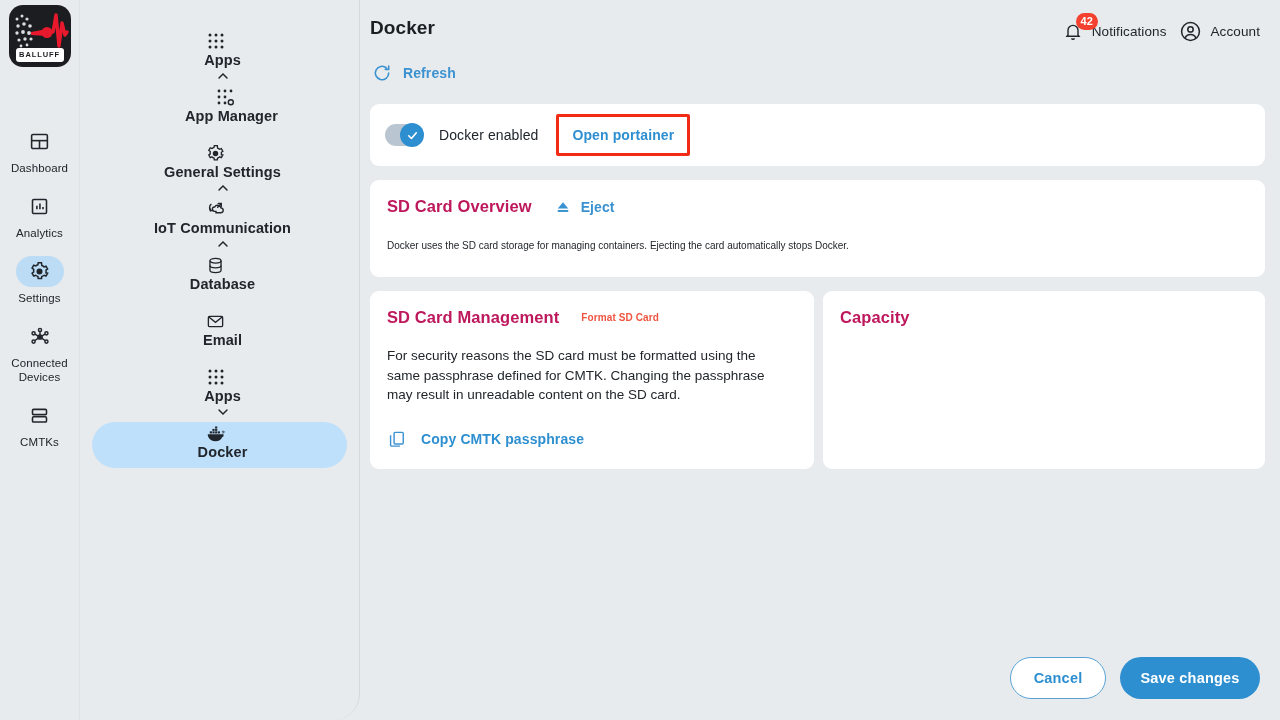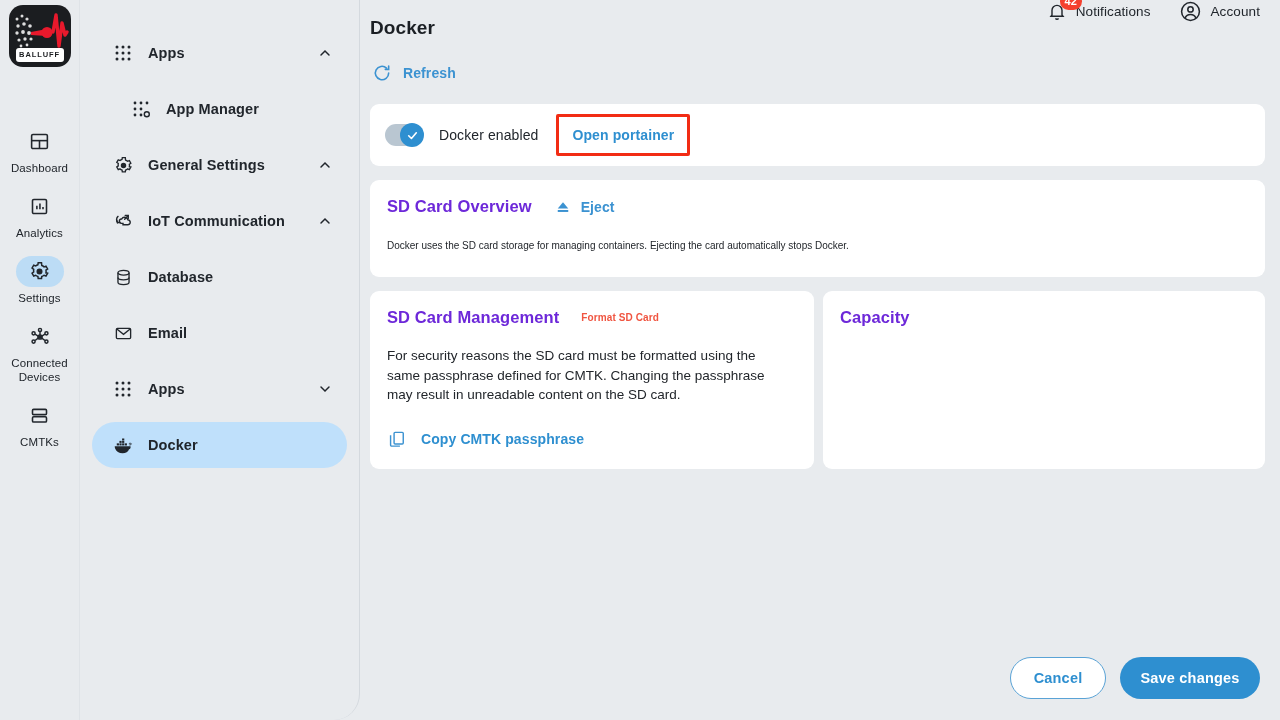--- a/index.html
+++ b/index.html
@@ -61,21 +61,21 @@
     border-right: 1px solid #d4d9de;
     border-bottom-right-radius: 26px;
     padding-top: 30px;
   }
   .nav-row {
     position: relative;
     height: 46px; margin: 0 12px 10px;
     border-radius: 23px;
     display: flex; align-items: center;
     padding: 0 14px 0 20px;
-    cursor: pointer; user-select: none;
+    cursor: pointer; user-select: none; flex-direction: column;
   }
   .nav-row.child { padding-left: 38px; }
   .nav-row.active { background: #bfe0fb; }
   .nav-ico {
     width: 22px; height: 22px; margin-right: 14px;
     display: flex; align-items: center; justify-content: center;
     flex: 0 0 22px; color: #21262c;
   }
   .nav-txt {
     font-size: 14.5px; color: #21262c; font-weight: 600;
@@ -90,22 +90,22 @@
   .topbar {
     position: relative; height: 56px;
     display: flex; align-items: center;
     padding-left: 10px;
   }
   .page-title {
     font-size: 19px; font-weight: bold; color: #1b1f24;
     letter-spacing: 0.1px;
   }
   .top-right {
-    position: absolute; right: 20px; top: 0;
-    display: flex; align-items: center; gap: 28px;
+    position: absolute; right: 20px; top: 20px;
+    display: flex; align-items: center; gap: 12px;
   }
   .top-btn {
     display: flex; align-items: center; gap: 9px;
     cursor: pointer; user-select: none; position: relative;
   }
   .top-btn-label { font-size: 13.5px; color: #21262c; letter-spacing: 0.1px; }
   .badge {
     position: absolute; left: 13px; top: -9px;
     min-width: 22px; height: 17px; padding: 0 4px;
     background: #f4402e; color: #fff;
@@ -143,21 +143,21 @@
   .portainer-wrap {
     margin-left: 18px; border: 3px solid #f22c14;
     padding: 9px 13px; border-radius: 2px; cursor: pointer;
   }
   .portainer-txt { color: #2e8fd0; font-size: 14px; font-weight: bold; letter-spacing: 0.1px; }
 
   
   .card-overview { padding: 17px 20px 22px 17px; }
   .row-head { display: flex; align-items: center; }
   .card-h {
-    font-size: 16.5px; font-weight: bold; color: #6d28d9; letter-spacing: 0.1px;
+    font-size: 16.5px; font-weight: bold; color: #be185d; letter-spacing: 0.1px;
   }
   .inline-action {
     display: flex; align-items: center; gap: 9px;
     margin-left: 22px; cursor: pointer; user-select: none;
   }
   .inline-action-txt { color: #3b92d1; font-size: 14px; font-weight: bold; letter-spacing: 0.1px; }
   .card-body-txt {
     margin-top: 20px; font-size: 10px; color: #22262b; line-height: 19px;
   }
 

